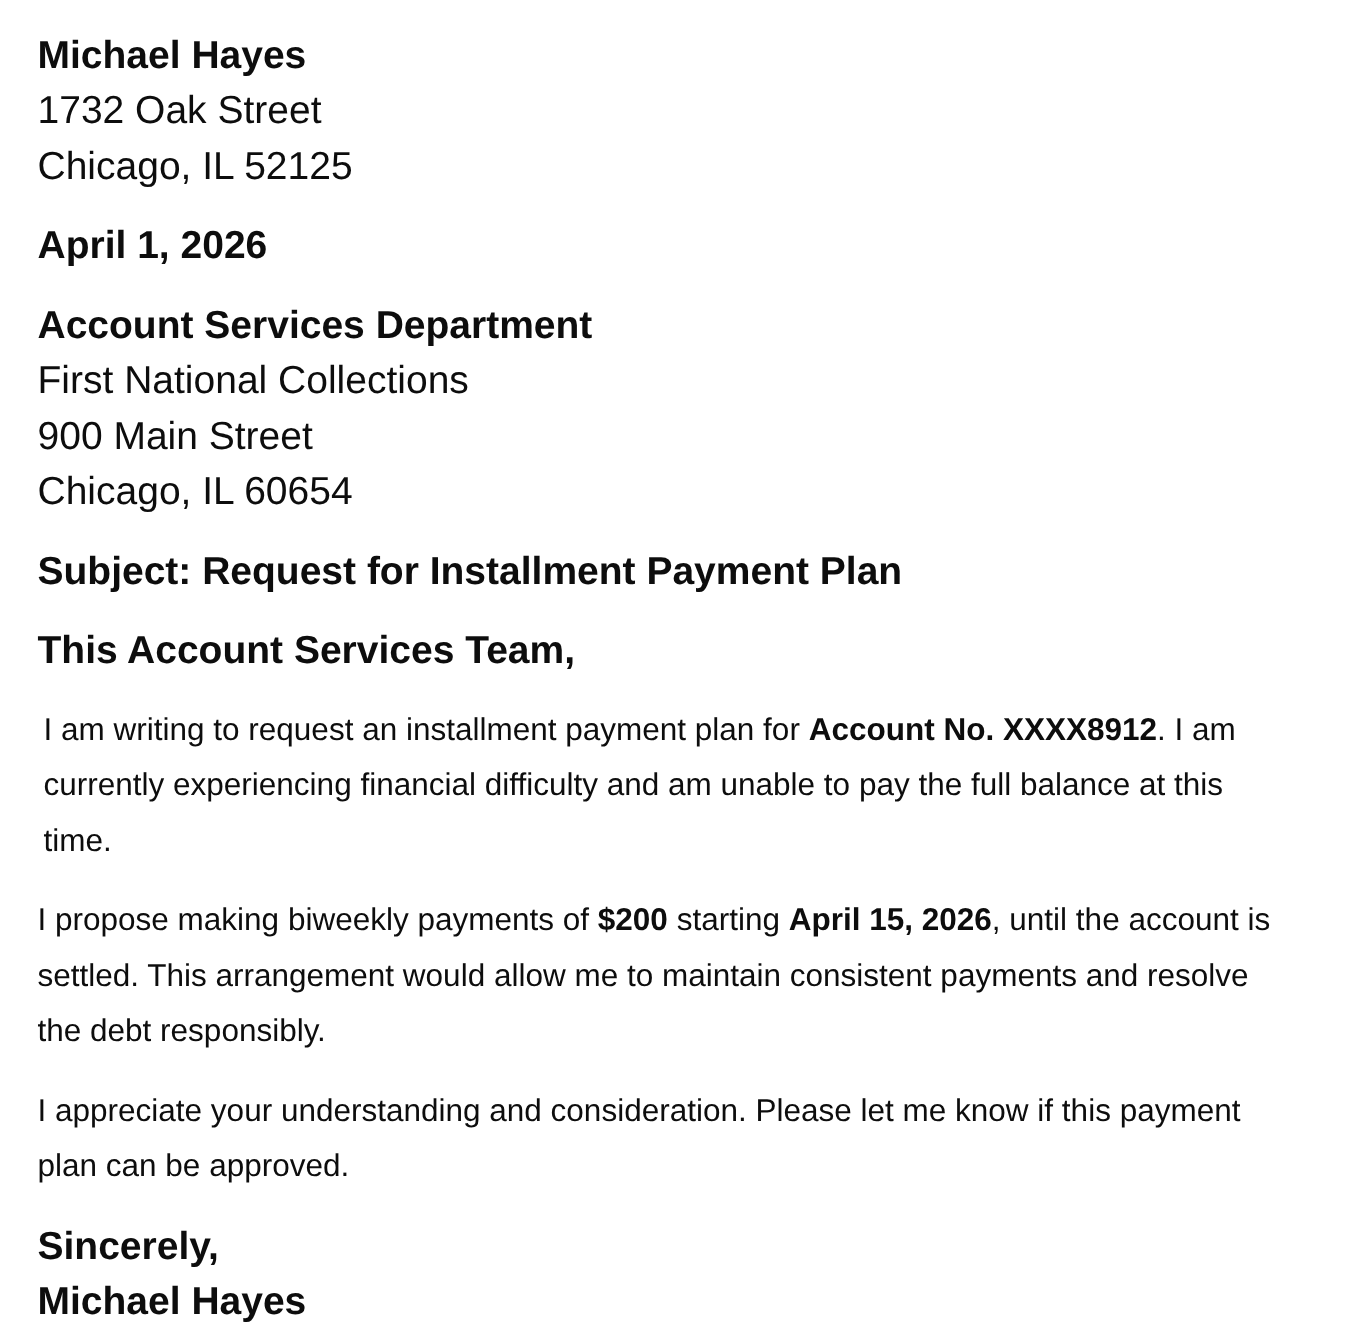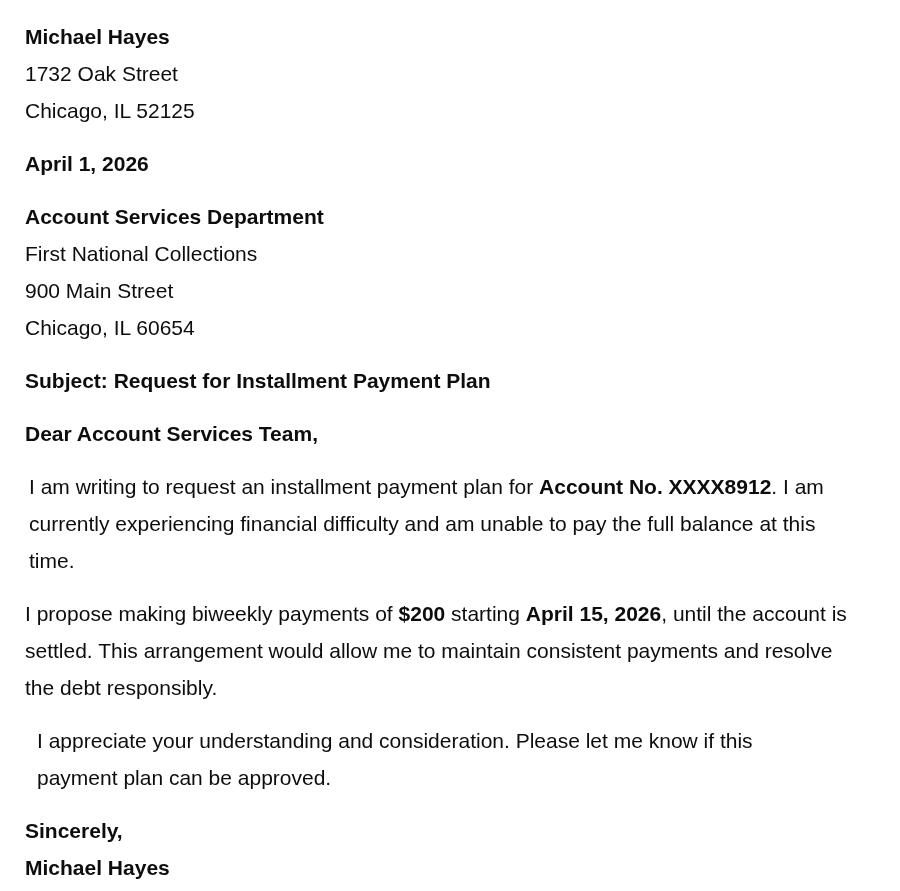--- a/index.html
+++ b/index.html
@@ -27,21 +27,21 @@
 
   
   .block {
     margin: 0 0 16px 0;
   }
   .block:last-child {
     margin-bottom: 16px;
   }
 
   .line {
-    font-size: 21px;
+    font-size: 26px;
     line-height: 37px;
     white-space: pre-wrap;
   }
 
   .para {
     font-size: 21px;
     line-height: 37px;
     max-width: 828px;
     text-align: left;
   }
@@ -79,33 +79,33 @@
     <div class="line">First National Collections</div>
     <div class="line">900 Main Street</div>
     <div class="line">Chicago, IL 60654</div>
   </div>
 
   <div class="block">
     <div class="line strong-line">Subject: Request for Installment Payment Plan</div>
   </div>
 
   <div class="block">
-    <div class="line strong-line">Dear Account Services Team,</div>
+    <div class="line strong-line">This Account Services Team,</div>
   </div>
 
   <div class="block">
     <p class="para" style="margin:4px;"><span>I am writing to request an installment payment plan for </span><span class="b">Account No. XXXX8912</span><span>. I am currently experiencing financial difficulty and am unable to pay the full balance at this time.</span></p>
   </div>
 
   <div class="block">
     <p class="para" style="margin:0;"><span>I propose making biweekly payments of </span><span class="b">$200</span><span> starting </span><span class="b">April 15, 2026</span><span>, until the account is settled. This arrangement would allow me to maintain consistent payments and resolve the debt responsibly.</span></p>
   </div>
 
   <div class="block">
-    <p class="para" style="margin:12px;">I appreciate your understanding and consideration. Please let me know if this payment plan can be approved.</p>
+    <p class="para" style="margin:0;">I appreciate your understanding and consideration. Please let me know if this payment plan can be approved.</p>
   </div>
 
   <div class="block sig">
     <div class="line strong-line">Sincerely,</div>
     <div class="line strong-line">Michael Hayes</div>
   </div>
 
 </div>
 
 </body></html>

